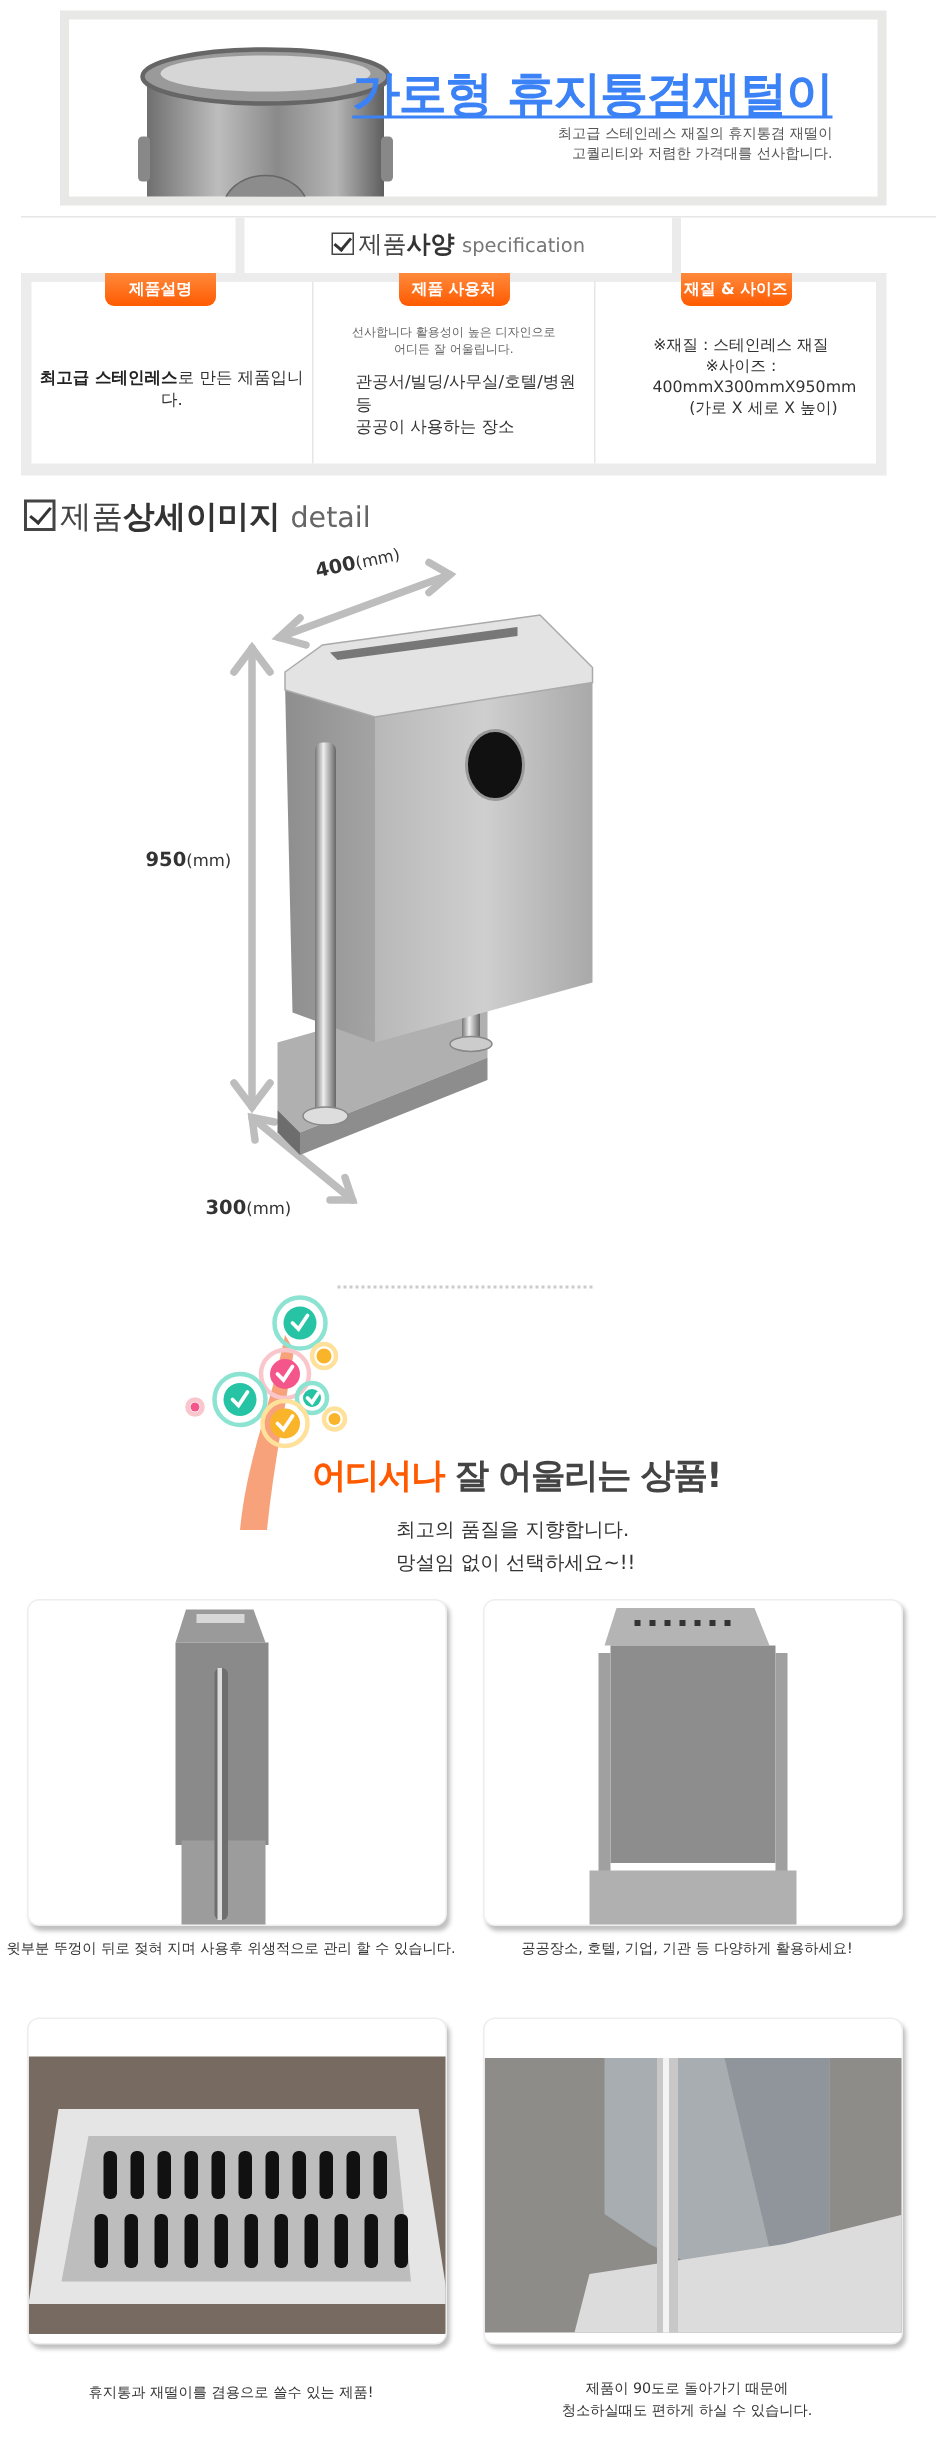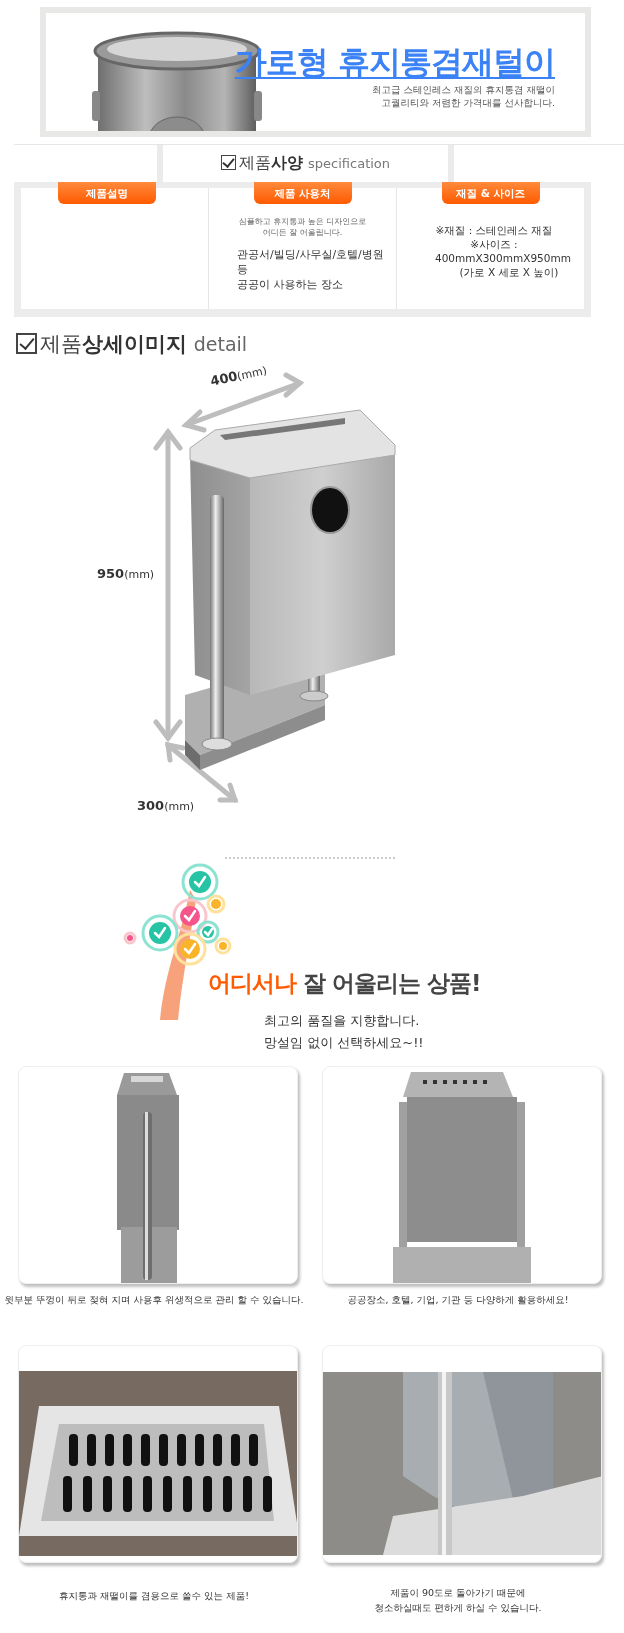--- a/index.html
+++ b/index.html
@@ -17,21 +17,21 @@
   .spec-head .mid b { font-weight: bold; color: #333; }
   .spec-head .mid .en { font-size: 13px; color: #777; }
   .chk { display: inline-block; width: 15px; height: 15px; border: 1.5px solid #444; position: relative; vertical-align: -2px; margin-right: 3px; }
   .chk:after { content: ""; position: absolute; left: 3px; top: 0px; width: 5px; height: 9px; border-right: 2px solid #333; border-bottom: 2px solid #333; transform: rotate(40deg); }
 
   
   .spec-box { position: absolute; left: 14px; top: 182px; width: 577px; height: 135px; background: #ececec; padding: 6px 7px 8px 7px; }
   .spec-inner { width: 100%; height: 100%; background: #fff; display: flex; }
   .spec-col { position: relative; flex: 1; border-right: 1px solid #e6e6e6; text-align: center; }
   .spec-col:last-child { border-right: none; }
-  .pill { position: absolute; top: -6px; left: 50%; transform: translateX(-50%); width: 98px; height: 22px; border-radius: 0 0 6px 6px; background: linear-gradient(#ff8a3c, #ff5a00); color: #fff; font-size: 10.5px; line-height: 22px; font-weight: bold; }
+  .pill { position: absolute; top: -6px; left: 50%; transform: translateX(-50%); width: 74px; height: 22px; border-radius: 0 0 6px 6px; background: linear-gradient(#ff8a3c, #ff5a00); color: #fff; font-size: 10.5px; line-height: 22px; font-weight: bold; }
   .col1 .pill { left: 46%; }
   .desc-main { position: absolute; top: 56px; left: 0; right: 0; font-size: 11px; color: #333; }
   .desc-main b { font-weight: bold; color: #222; }
   .use-small { position: absolute; top: 28px; left: 0; right: 0; font-size: 8px; line-height: 11px; color: #666; }
   .use-main { position: absolute; top: 59px; left: 28px; text-align: left; font-size: 11px; line-height: 15px; color: #333; }
   .size-box { position: absolute; top: 35px; left: 20px; text-align: center; font-size: 10.5px; line-height: 14px; color: #333; }
   .size-box .ind { display: block; padding-left: 18px; }
   .size-box .ind2 { display: block; padding-left: 30px; }
 
   
@@ -91,25 +91,28 @@
   <div class="mid">
     <span class="chk"></span><span>제품</span><b>사양</b>
     <span class="en">specification</span>
   </div>
 </div>
 
 <div class="spec-box">
   <div class="spec-inner">
     <div class="spec-col col1">
       <div class="pill">제품설명</div>
+      <div class="desc-main">
+        <b>최고급 스테인레스</b><span>로 만든  제품입니다.</span>
+      </div>
     </div>
     <div class="spec-col">
       <div class="pill">제품 사용처</div>
       <div class="use-small">
-        <div>심플하고 휴지통과 높은 디자인으로</div>
+        <div>선사합니다 활용성이 높은 디자인으로</div>
         <div>어디든 잘 어울립니다.</div>
       </div>
       <div class="use-main">
         <div>관공서/빌딩/사무실/호텔/병원 등</div>
         <div>공공이 사용하는 장소</div>
       </div>
     </div>
     <div class="spec-col">
       <div class="pill">재질 &amp; 사이즈</div>
       <div class="size-box">

